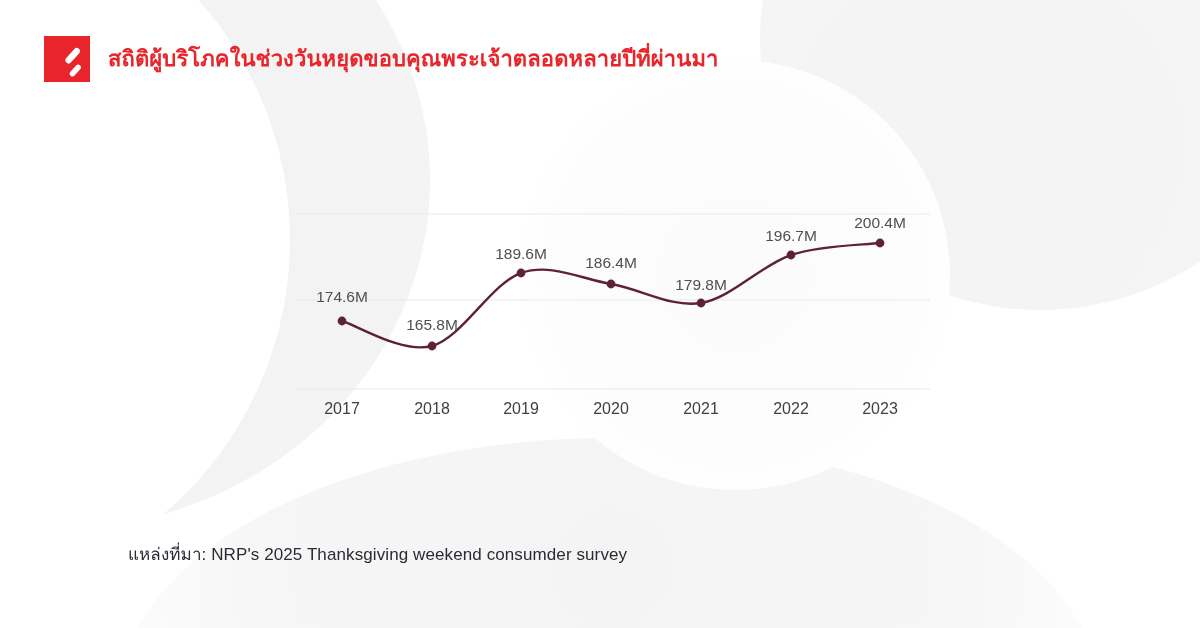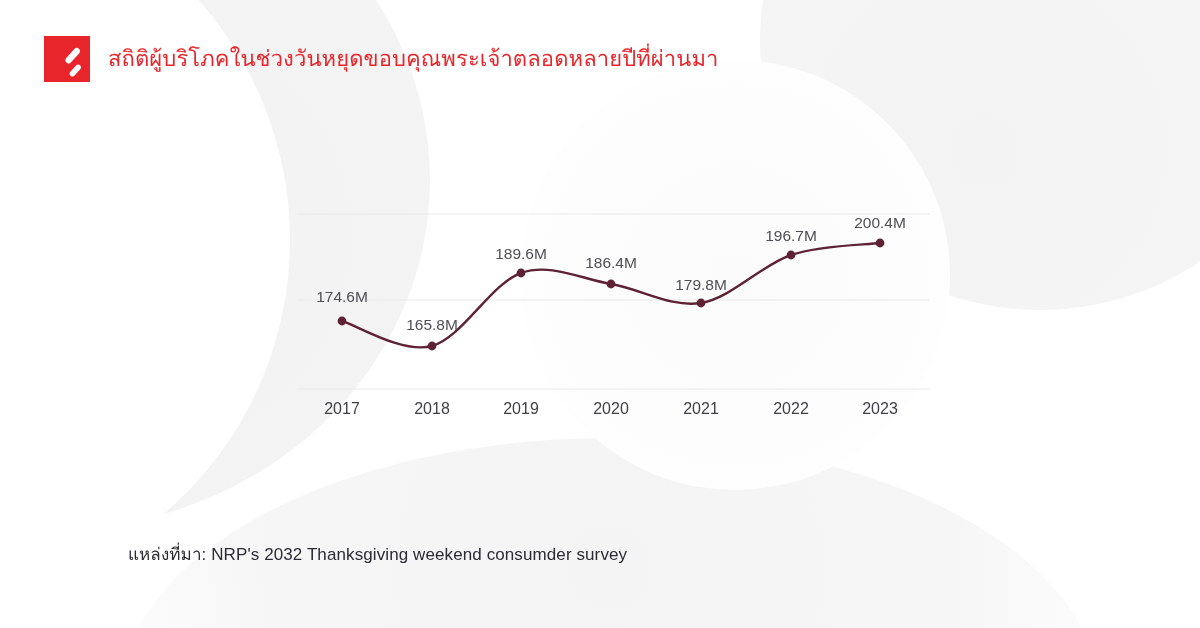--- a/index.html
+++ b/index.html
@@ -76,21 +76,21 @@
     z-index: 5;
   }
   #brand-logo {
     width: 46px;
     height: 46px;
     flex: 0 0 auto;
     display: block;
   }
   #page-title {
     font-size: 22px;
-    font-weight: 400;
+    font-weight: 700;
     color: #e8252a;
     letter-spacing: 0.1px;
     white-space: nowrap;
     line-height: 1.25;
   }
 
   
   #chart-area {
     position: absolute;
     left: 0;
@@ -197,13 +197,13 @@
         <text x="432" y="414" class="tick-label" fill="#3f3f46">2018</text>
         <text x="521" y="414" class="tick-label" fill="#3f3f46">2019</text>
         <text x="611" y="414" class="tick-label" fill="#3f3f46">2020</text>
         <text x="701" y="414" class="tick-label" fill="#3f3f46">2021</text>
         <text x="791" y="414" class="tick-label" fill="#3f3f46">2022</text>
         <text x="880" y="414" class="tick-label" fill="#3f3f46">2023</text>
       </g>
   </svg>
 </div>
 
-<div id="source-note">แหล่งที่มา: NRP's 2032 Thanksgiving weekend consumder survey</div>
+<div id="source-note">แหล่งที่มา: NRP's 2025 Thanksgiving weekend consumder survey</div>
 
 </body></html>

